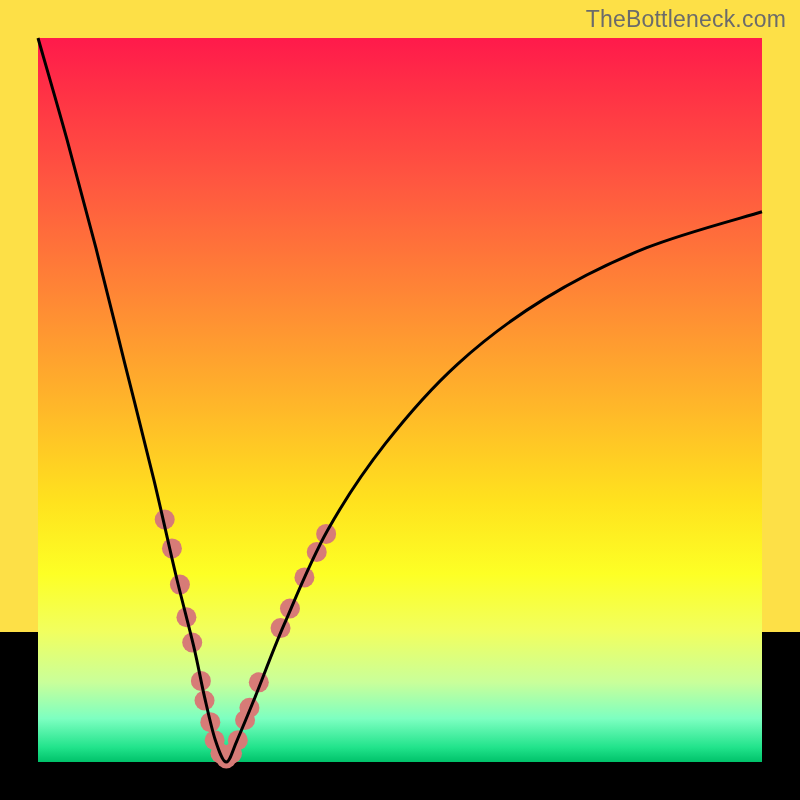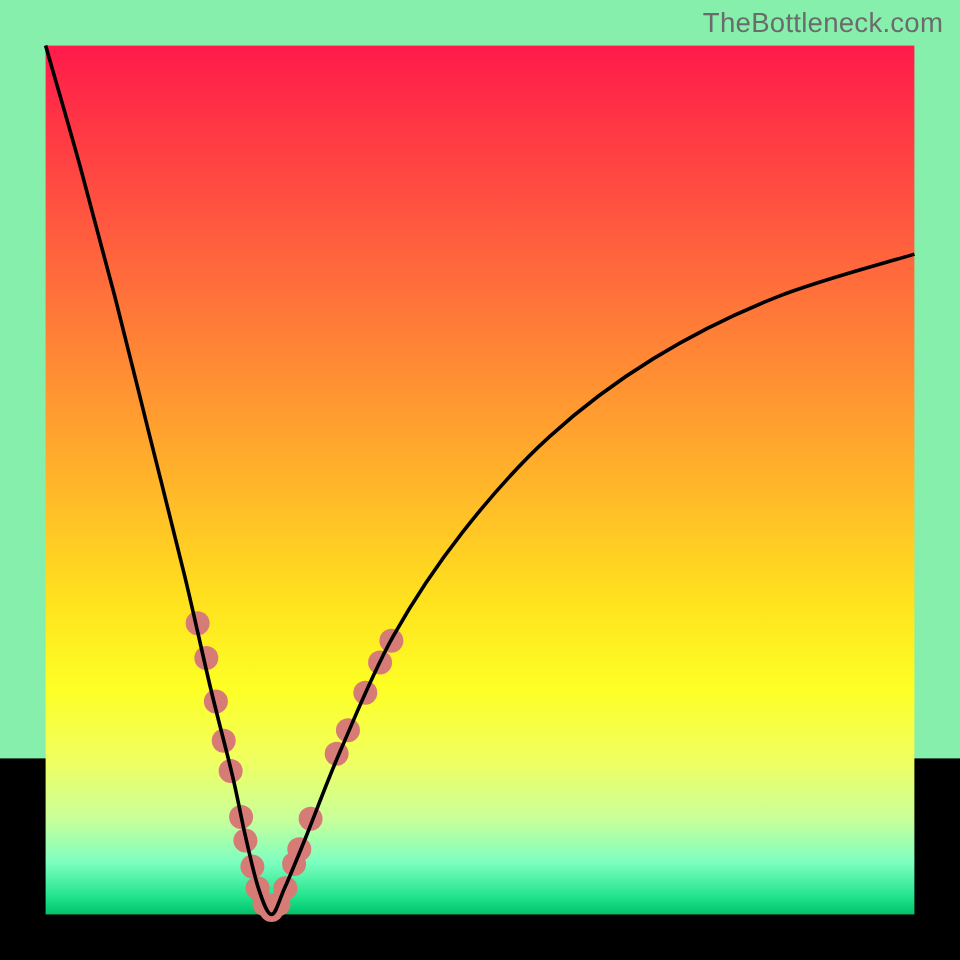--- a/index.html
+++ b/index.html
@@ -8,21 +8,21 @@
     width: 800px;
     height: 800px;
     overflow: hidden;
     background: #000;
     font-family: Arial, Helvetica, sans-serif;
   }
   .frame {
     position: relative;
     width: 800px;
     height: 632px;
-    background: #86efac;
+    background: #fde047;
   }
   .plot {
     position: absolute;
     left: 38px;
     top: 38px;
     width: 724px;
     height: 724px;
     
     background: linear-gradient(
       to bottom,

